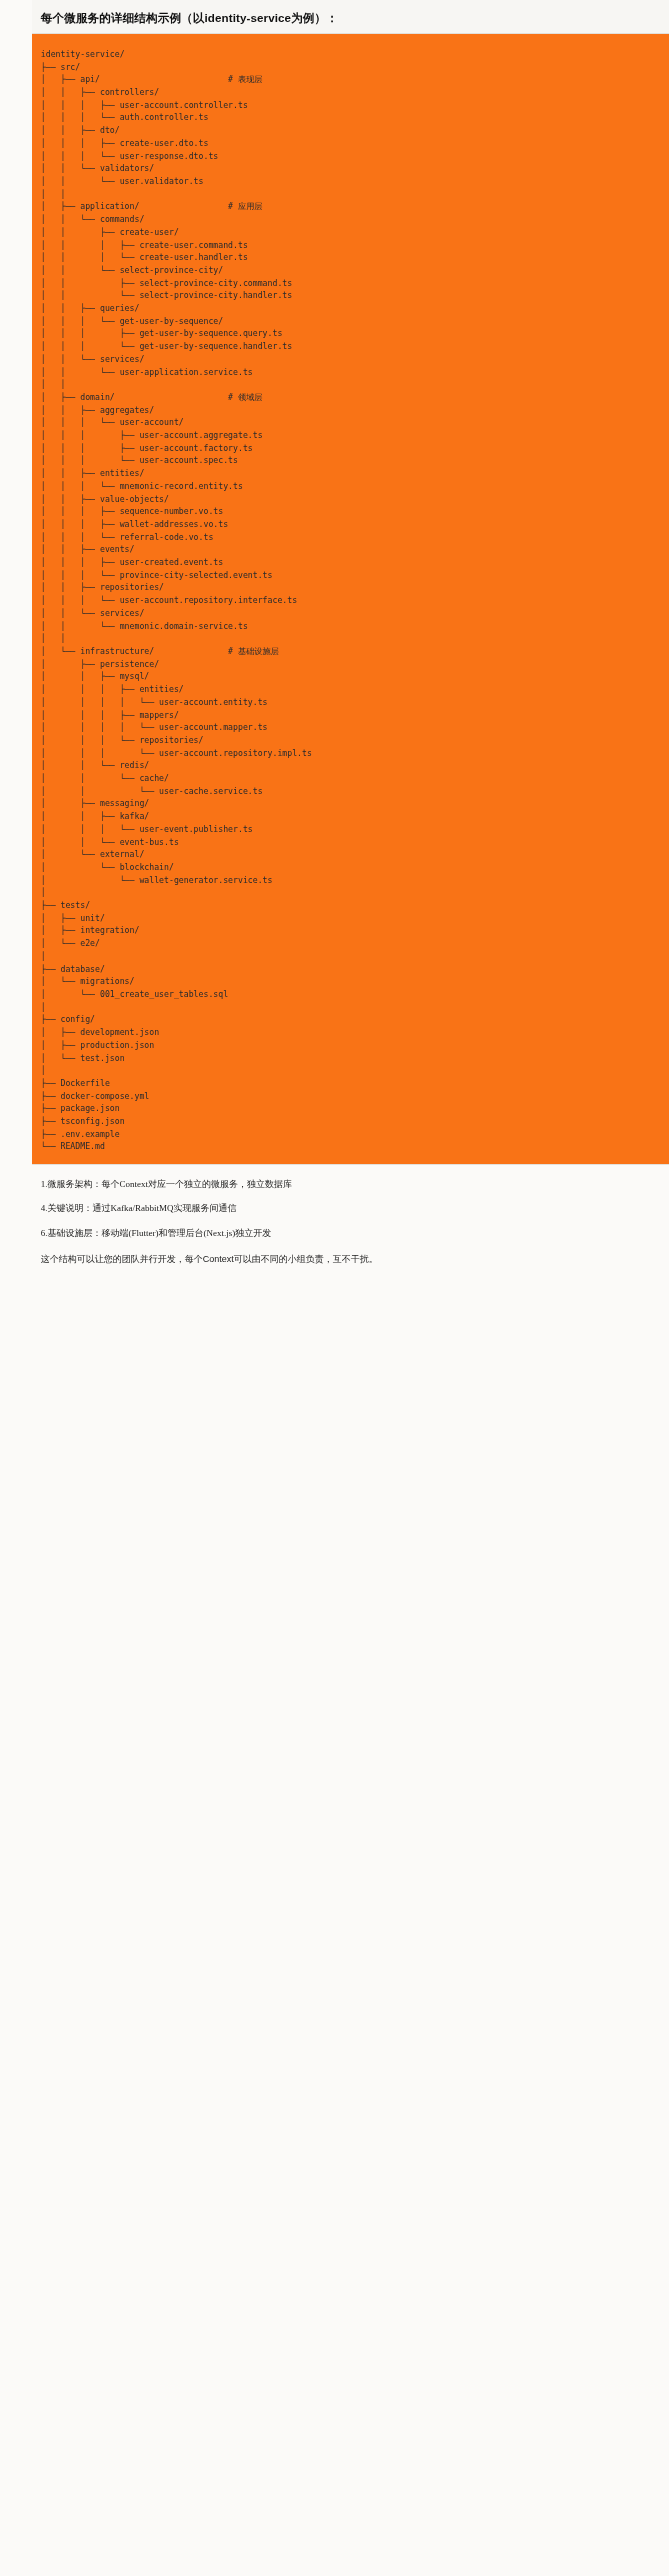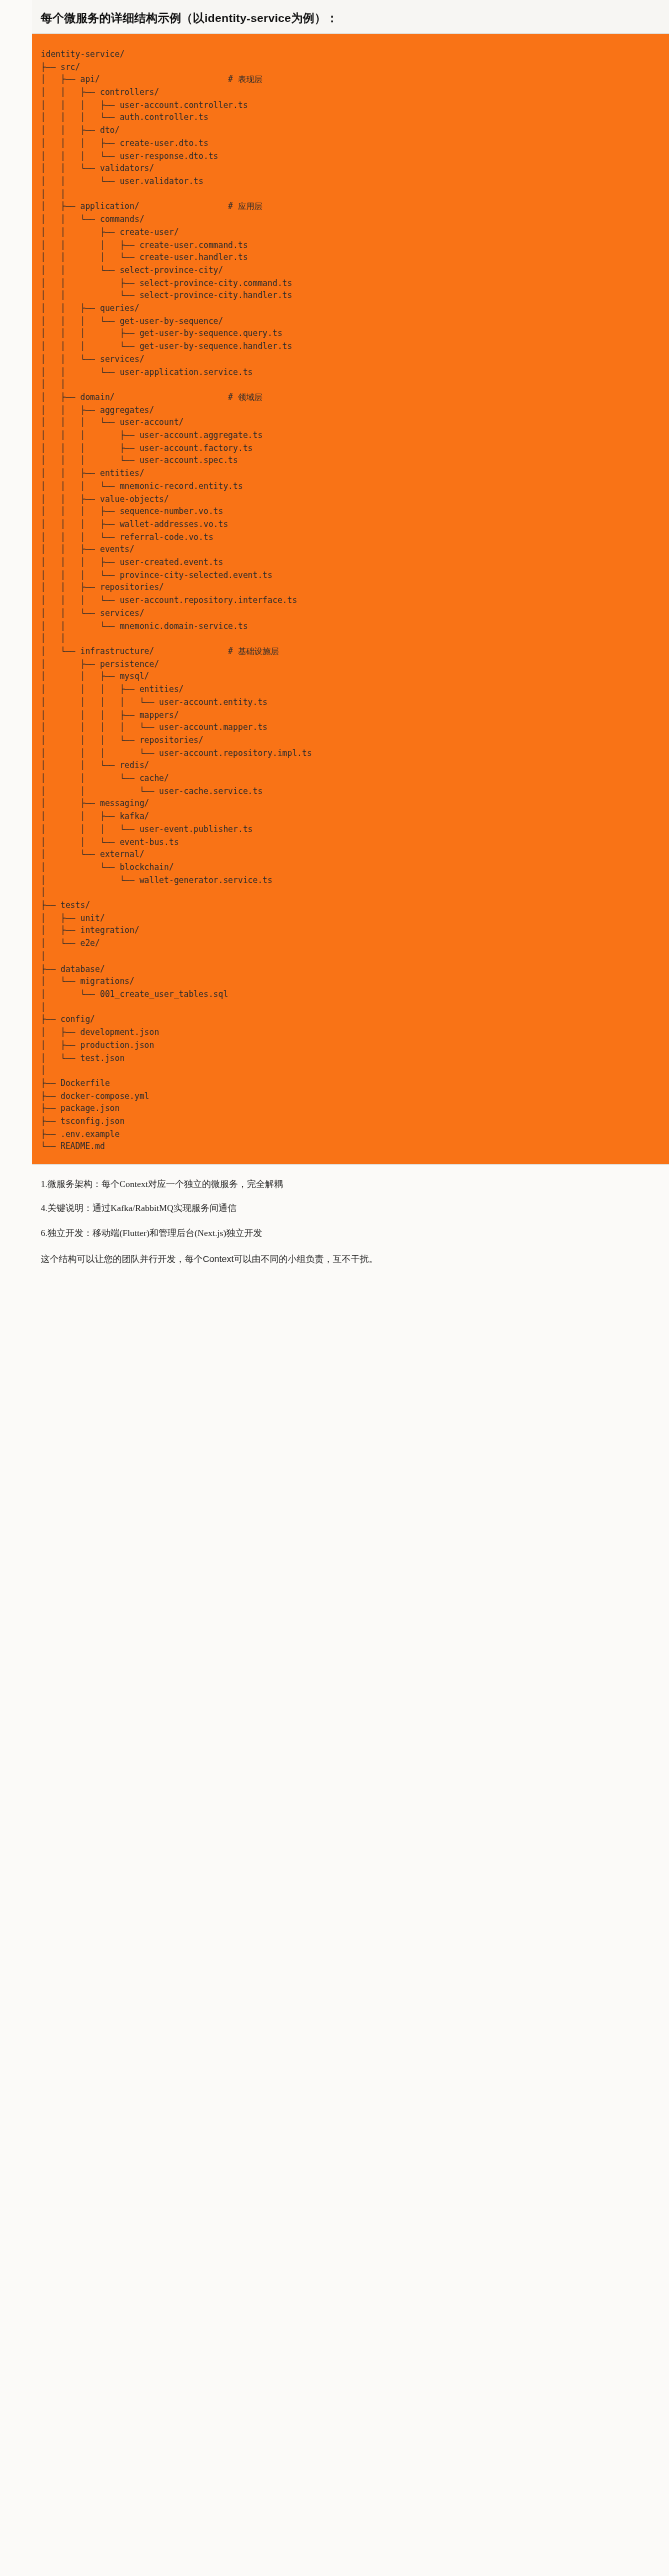--- a/index.html
+++ b/index.html
@@ -190,21 +190,21 @@
 ├── Dockerfile
 ├── docker-compose.yml
 ├── package.json
 ├── tsconfig.json
 ├── .env.example
 └── README.md</code></pre>
   </section>
 
   <section class="notes">
     <ol class="note-list">
-        <li><span class="num">1.</span><span class="term">微服务架构</span><span>：</span><span>每个Context对应一个独立的微服务，完全解耦</span></li>
+        <li><span class="num">1.</span><span class="term">微服务架构</span><span>：</span><span>每个Context对应一个独立的微服务，独立数据库</span></li>
         <li><span class="num">4.</span><span class="term">关键说明</span><span>：</span><span>通过Kafka/RabbitMQ实现服务间通信</span></li>
-        <li><span class="num">6.</span><span class="term">独立开发</span><span>：</span><span>移动端(Flutter)和管理后台(Next.js)独立开发</span></li>
+        <li><span class="num">6.</span><span class="term">基础设施层</span><span>：</span><span>移动端(Flutter)和管理后台(Next.js)独立开发</span></li>
       </ol>
     <p class="closing">这个结构可以让您的团队并行开发，每个Context可以由不同的小组负责，互不干扰。</p>
   </section>
 
 </div>
 
 
 </body></html>

